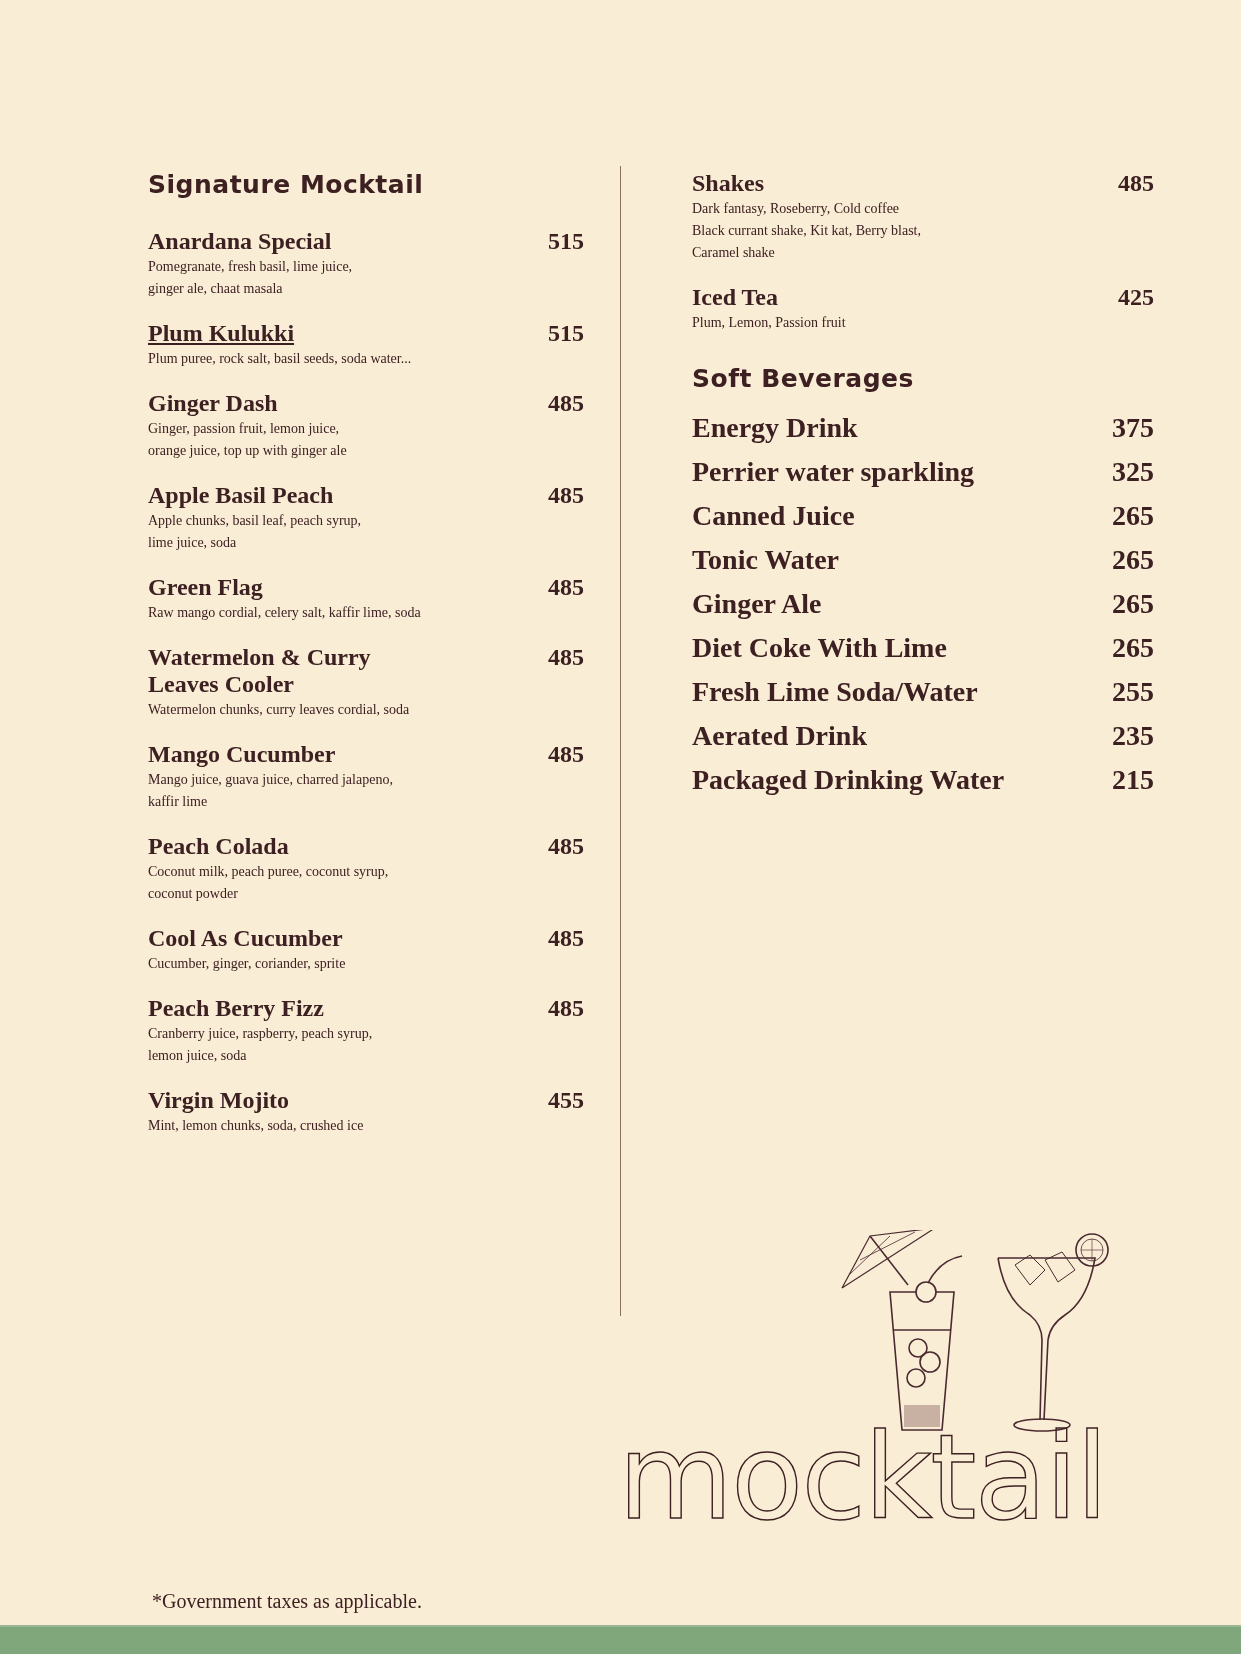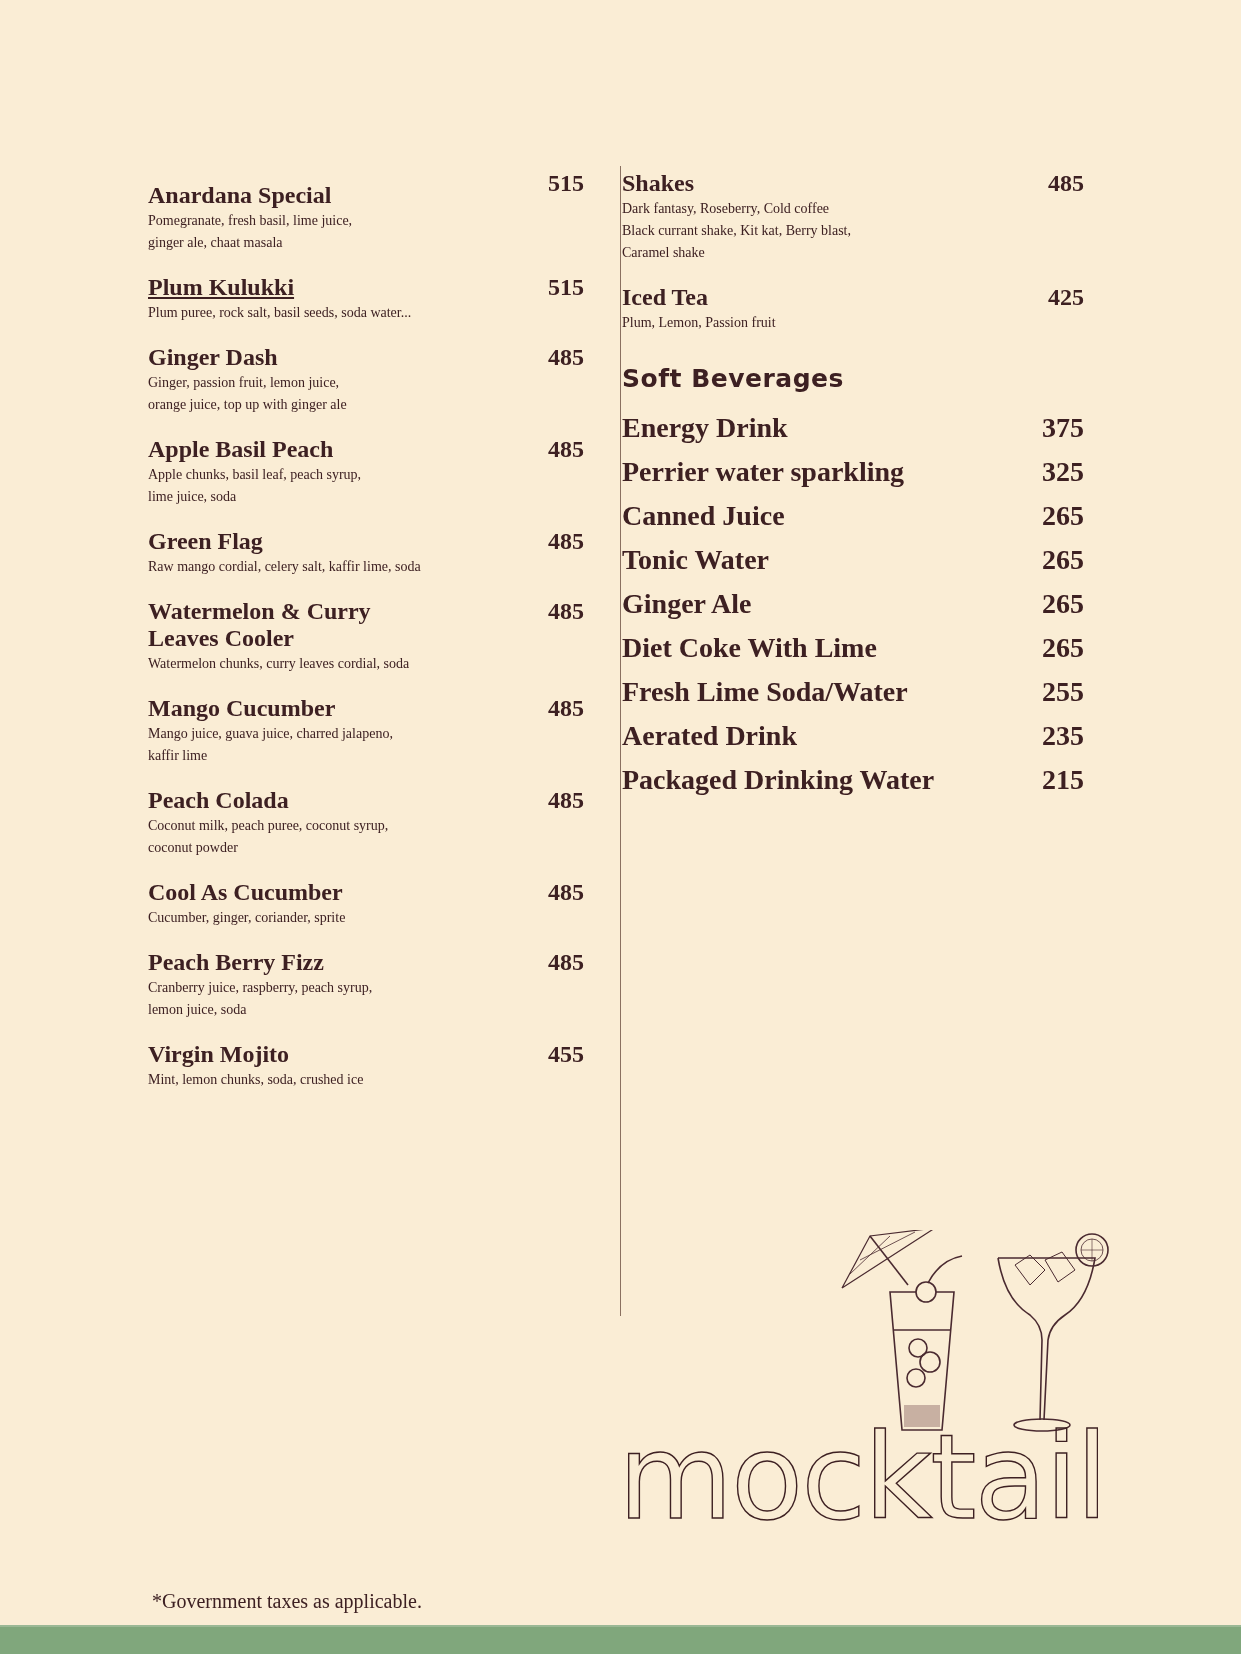--- a/index.html
+++ b/index.html
@@ -3,21 +3,21 @@
 <meta charset="utf-8">
 <style>
   html, body { margin:0; padding:0; }
   body {
     width:1241px; height:1654px; position:relative; overflow:hidden;
     background:#faedd5; color:#3d2022;
     font-family:"Liberation Serif", "DejaVu Serif", serif;
   }
   .col { position:absolute; }
   .left { left:148px; top:170px; width:436px; }
-  .right { left:622px; top:170px; width:462px; }
+  .right { left:692px; top:170px; width:462px; }
   .divider { position:absolute; left:620px; top:166px; width:1px; height:1150px; background:#8a7060; }
   .section-title {
     font-family:"DejaVu Sans", sans-serif; font-weight:bold;
     font-size:25px; letter-spacing:0.5px; margin:0 0 28px 0; line-height:30px;
   }
   .item { margin-bottom:20px; }
   .row { display:flex; justify-content:space-between; align-items:flex-start; }
   .name { font-weight:bold; font-size:24px; line-height:27px; }
   .price { font-weight:bold; font-size:24px; line-height:27px; }
   .desc { font-size:14px; line-height:22px; margin-top:1px; }
@@ -29,24 +29,25 @@
   .footer-band { position:absolute; left:0; top:1625px; width:1241px; height:29px; background:#80a77c; border-top:2px solid #9bb895; }
   .illustration { position:absolute; left:830px; top:1230px; width:280px; height:210px; }
   .outline-word { position:absolute; left:618px; top:1420px; }
 </style>
 </head>
 <body>
 
 <div class="divider"></div>
 
 <div class="col left">
+  <div class="section-title">Signature Mocktail</div>
   <div id="left-items">
       <div class="item">
         <div class="row">
-          <div class="name" style="white-space: pre-line; margin-top: 12px;">Anardana Special</div>
+          <div class="name" style="white-space: pre-line;">Anardana Special</div>
           <div class="price">515</div>
         </div>
         <div class="desc" style="white-space: pre-line;">Pomegranate, fresh basil, lime juice,
 ginger ale, chaat masala</div>
       </div>
       <div class="item">
         <div class="row">
           <div class="name" style="white-space: pre-line; text-decoration: underline;">Plum Kulukki</div>
           <div class="price">515</div>
         </div>

